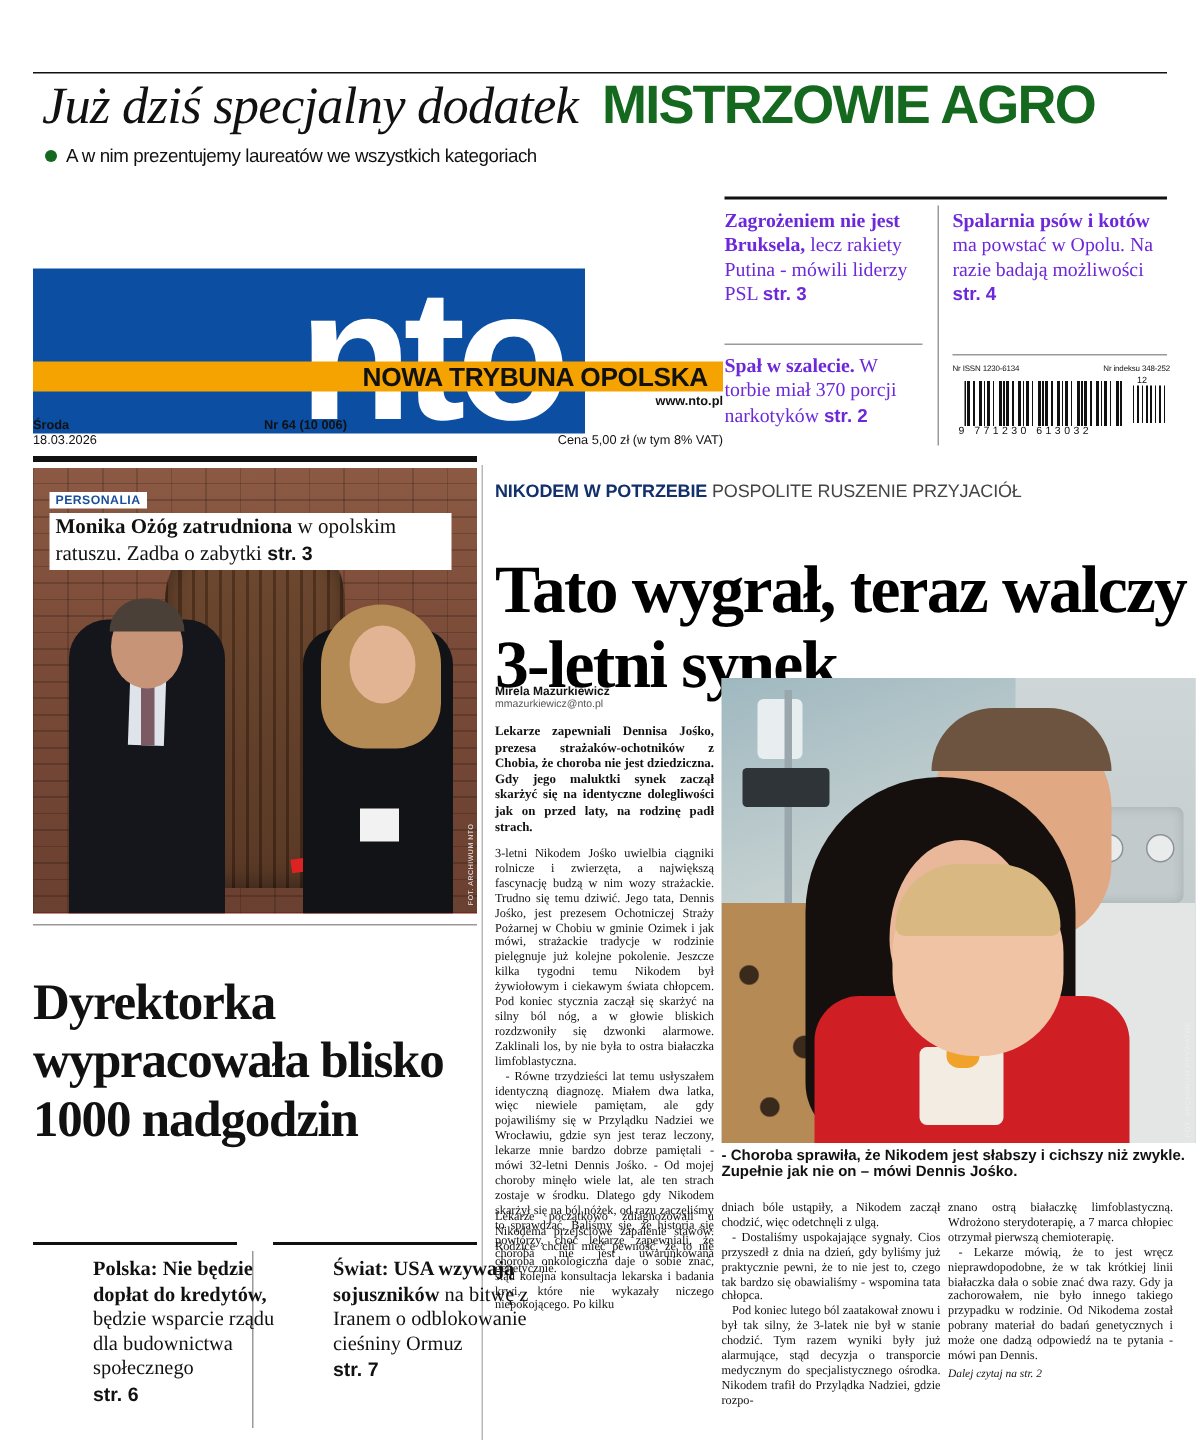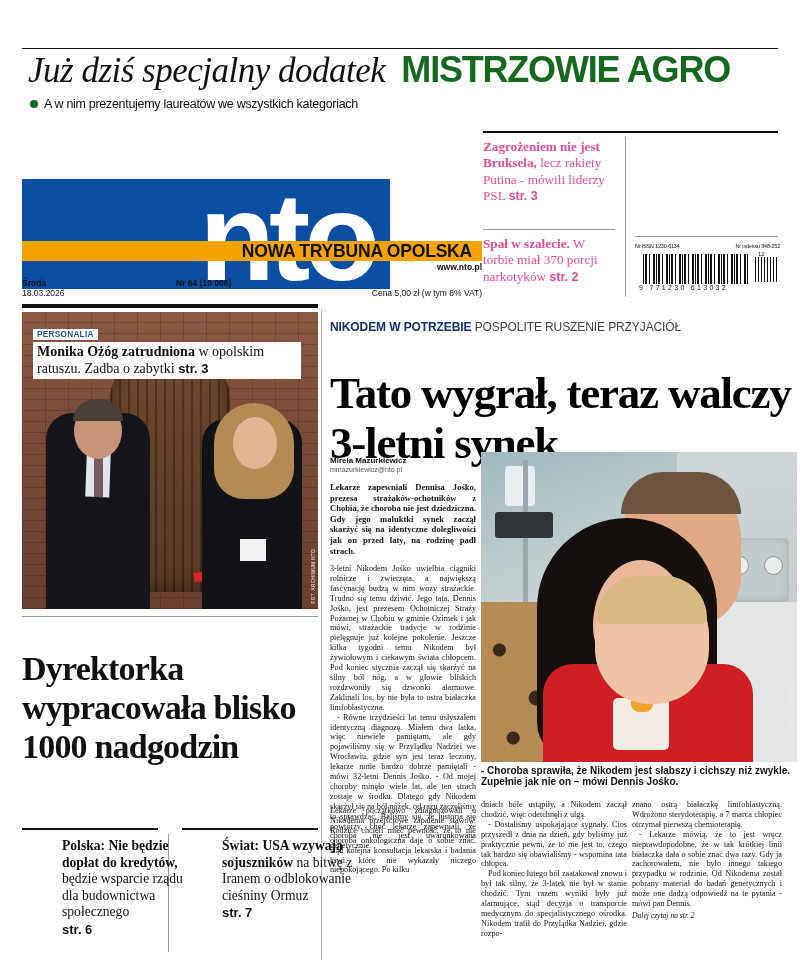--- a/index.html
+++ b/index.html
@@ -52,21 +52,21 @@
   .mh-meta .day{position:absolute;left:0;top:0;font-weight:700;}
   .mh-meta .date{position:absolute;left:0;top:10px;font-weight:400;}
   .mh-meta .issue{position:absolute;left:154px;top:0;font-weight:700;}
   .mh-meta .www{position:absolute;right:0;top:-16px;font-weight:700;text-align:right;}
   .mh-meta .price{position:absolute;right:0;top:10px;font-weight:400;text-align:right;}
 
   
   .tr{position:absolute;left:483px;top:131px;width:295px;height:166px;}
   .tr-rule{position:absolute;left:0;top:0;width:295px;height:2px;background:#111;}
   .tr-vsep{position:absolute;left:142px;top:6px;width:1px;height:160px;background:#999;}
-  .tr-col{position:absolute;top:8px;font-family:"Liberation Serif", serif;font-size:13.2px;line-height:16.4px;color:#ec4899;}
+  .tr-col{position:absolute;top:8px;font-family:"Liberation Serif", serif;font-size:13.2px;line-height:16.4px;color:#6d28d9;}
   .tr-colA{left:0;width:132px;}
   .tr-colB{left:152px;width:143px;}
   .tr-colA2{left:0;top:105px;width:132px;}
   .tr-hrule{position:absolute;left:0;top:98px;width:132px;height:1px;background:#999;}
   .tr-hrule2{position:absolute;left:152px;top:105px;width:143px;height:1px;background:#999;}
   .tr b{font-weight:700;}
   .tr .pg{font-family:"Liberation Sans", sans-serif;font-weight:700;font-size:12.5px;}
 
   
   .bc{position:absolute;left:152px;top:112px;width:145px;height:52px;}
@@ -240,20 +240,24 @@
       <span class="pg">str. 3</span>
     </div>
 
     <div class="tr-hrule"></div>
 
     <div class="tr-col tr-colA2">
       <b>Spał w szalecie.</b><span> W torbie miał 370 porcji narkotyków</span>
       <span class="pg">str. 2</span>
     </div>
 
+    <div class="tr-col tr-colB">
+      <b>Spalarnia psów i kotów</b><span> ma powstać w Opolu. Na razie badają możliwości</span>
+      <span class="pg">str. 4</span>
+    </div>
 
     <div class="tr-hrule2"></div>
 
     <div class="bc">
       <span class="bc-issn">Nr ISSN 1230-6134</span>
       <span class="bc-idx">Nr indeksu 348-252</span>
       <div class="bc-bars"></div>
       <div class="bc-bars2"></div>
       <span class="bc-12">12</span>
       <span class="bc-num">9 771230 613032</span>

